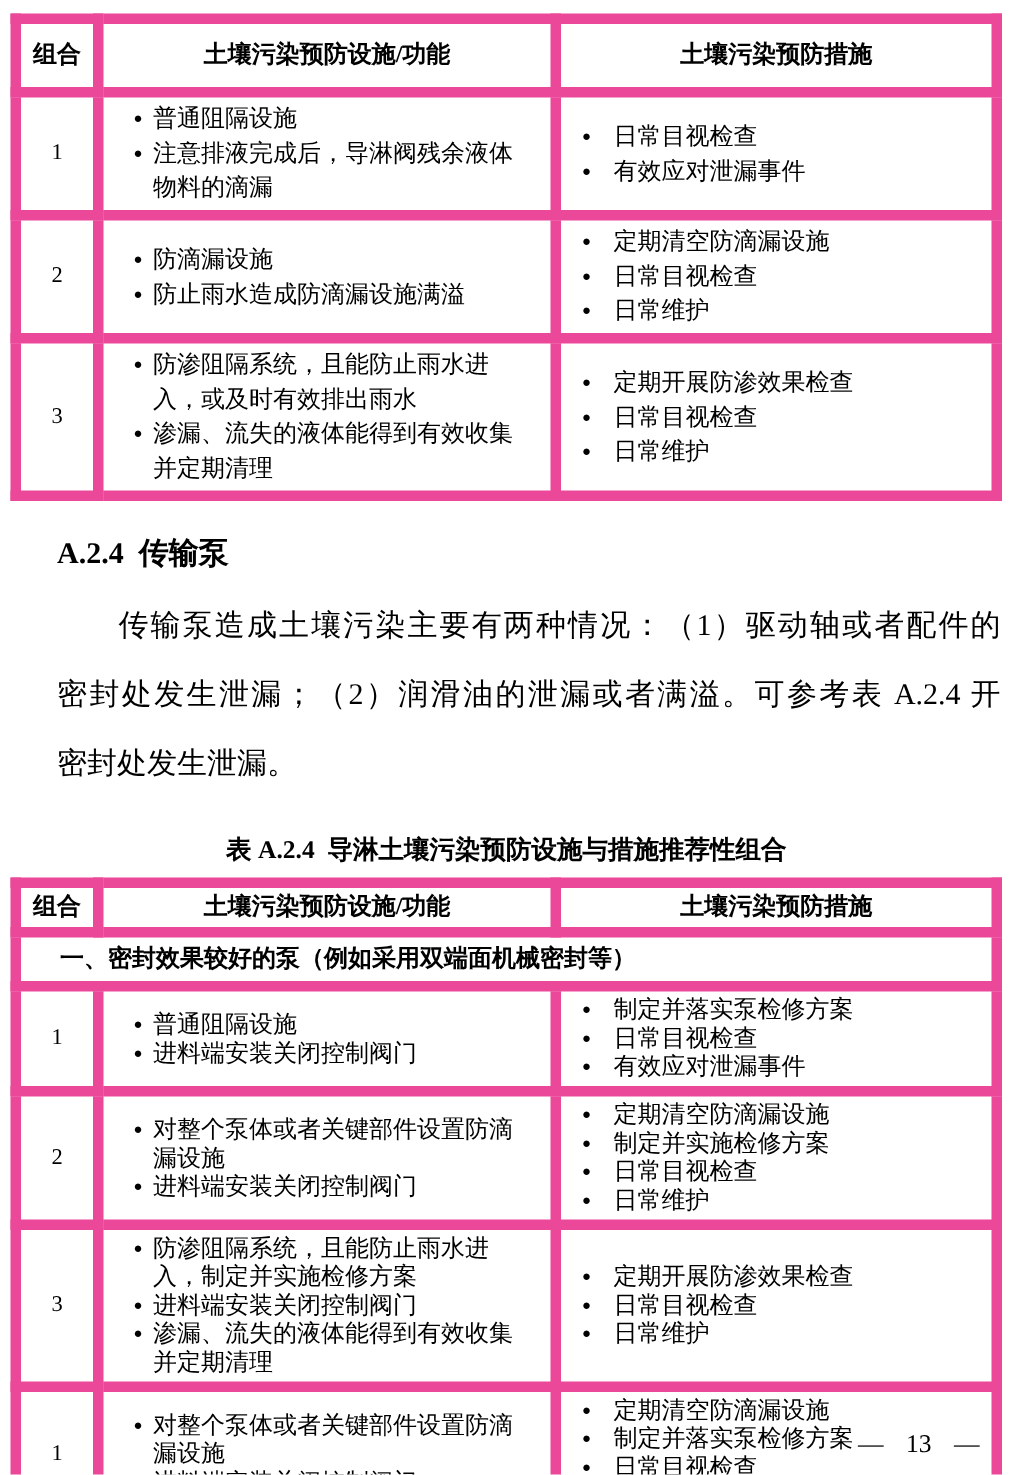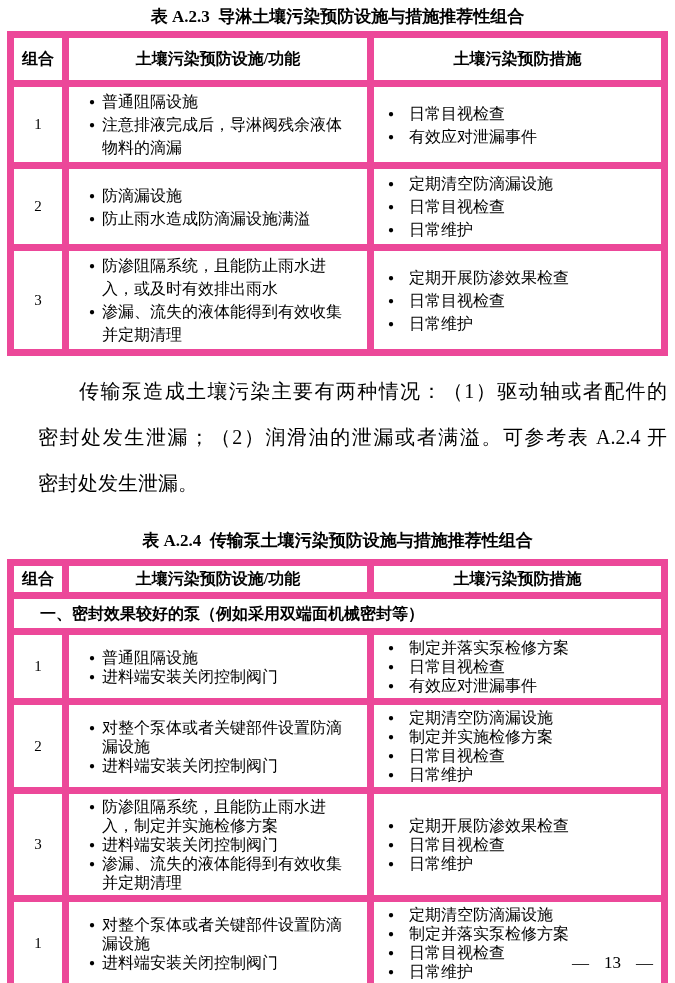--- a/index.html
+++ b/index.html
@@ -40,21 +40,20 @@
   .page-number{
     position:absolute;right:22px;bottom:10px;font-size:17px;
     display:flex;gap:15px;align-items:center;line-height:20px;
   }
 </style>
 </head>
 <body>
 
 <div class="page">
 
-  <div class="caption cap1">表 A.2.3  导淋土壤污染预防设施与措施推荐性组合</div>
 
   <table class="tbl tbl1">
     <thead>
         <tr>
           <th class="c0">组合</th>
           <th class="c1">土壤污染预防设施/功能</th>
           <th class="c2">土壤污染预防措施</th>
         </tr>
       </thead>
     <tbody>
@@ -143,28 +142,29 @@
               <li>
                 <span class="bullet">●</span>
                 <span class="txt">日常维护</span>
               </li>
             </ul>
           </td>
         </tr>
       </tbody>
   </table>
 
+  <div class="sec-heading">A.2.4  传输泵</div>
 
   <div class="para">
       <div class="para-line indent stretch">传输泵造成土壤污染主要有两种情况：（1）驱动轴或者配件的</div>
       <div class="para-line stretch">密封处发生泄漏；（2）润滑油的泄漏或者满溢。可参考表 A.2.4 开</div>
       <div class="para-line">密封处发生泄漏。</div>
     </div>
 
-  <div class="caption cap2">表 A.2.4  传输泵土壤污染预防设施与措施推荐性组合</div>
+  <div class="caption cap2">表 A.2.4  导淋土壤污染预防设施与措施推荐性组合</div>
 
   <table class="tbl tbl2">
     <thead>
         <tr>
           <th class="c0">组合</th>
           <th class="c1">土壤污染预防设施/功能</th>
           <th class="c2">土壤污染预防措施</th>
         </tr>
       </thead>
     <tbody>

